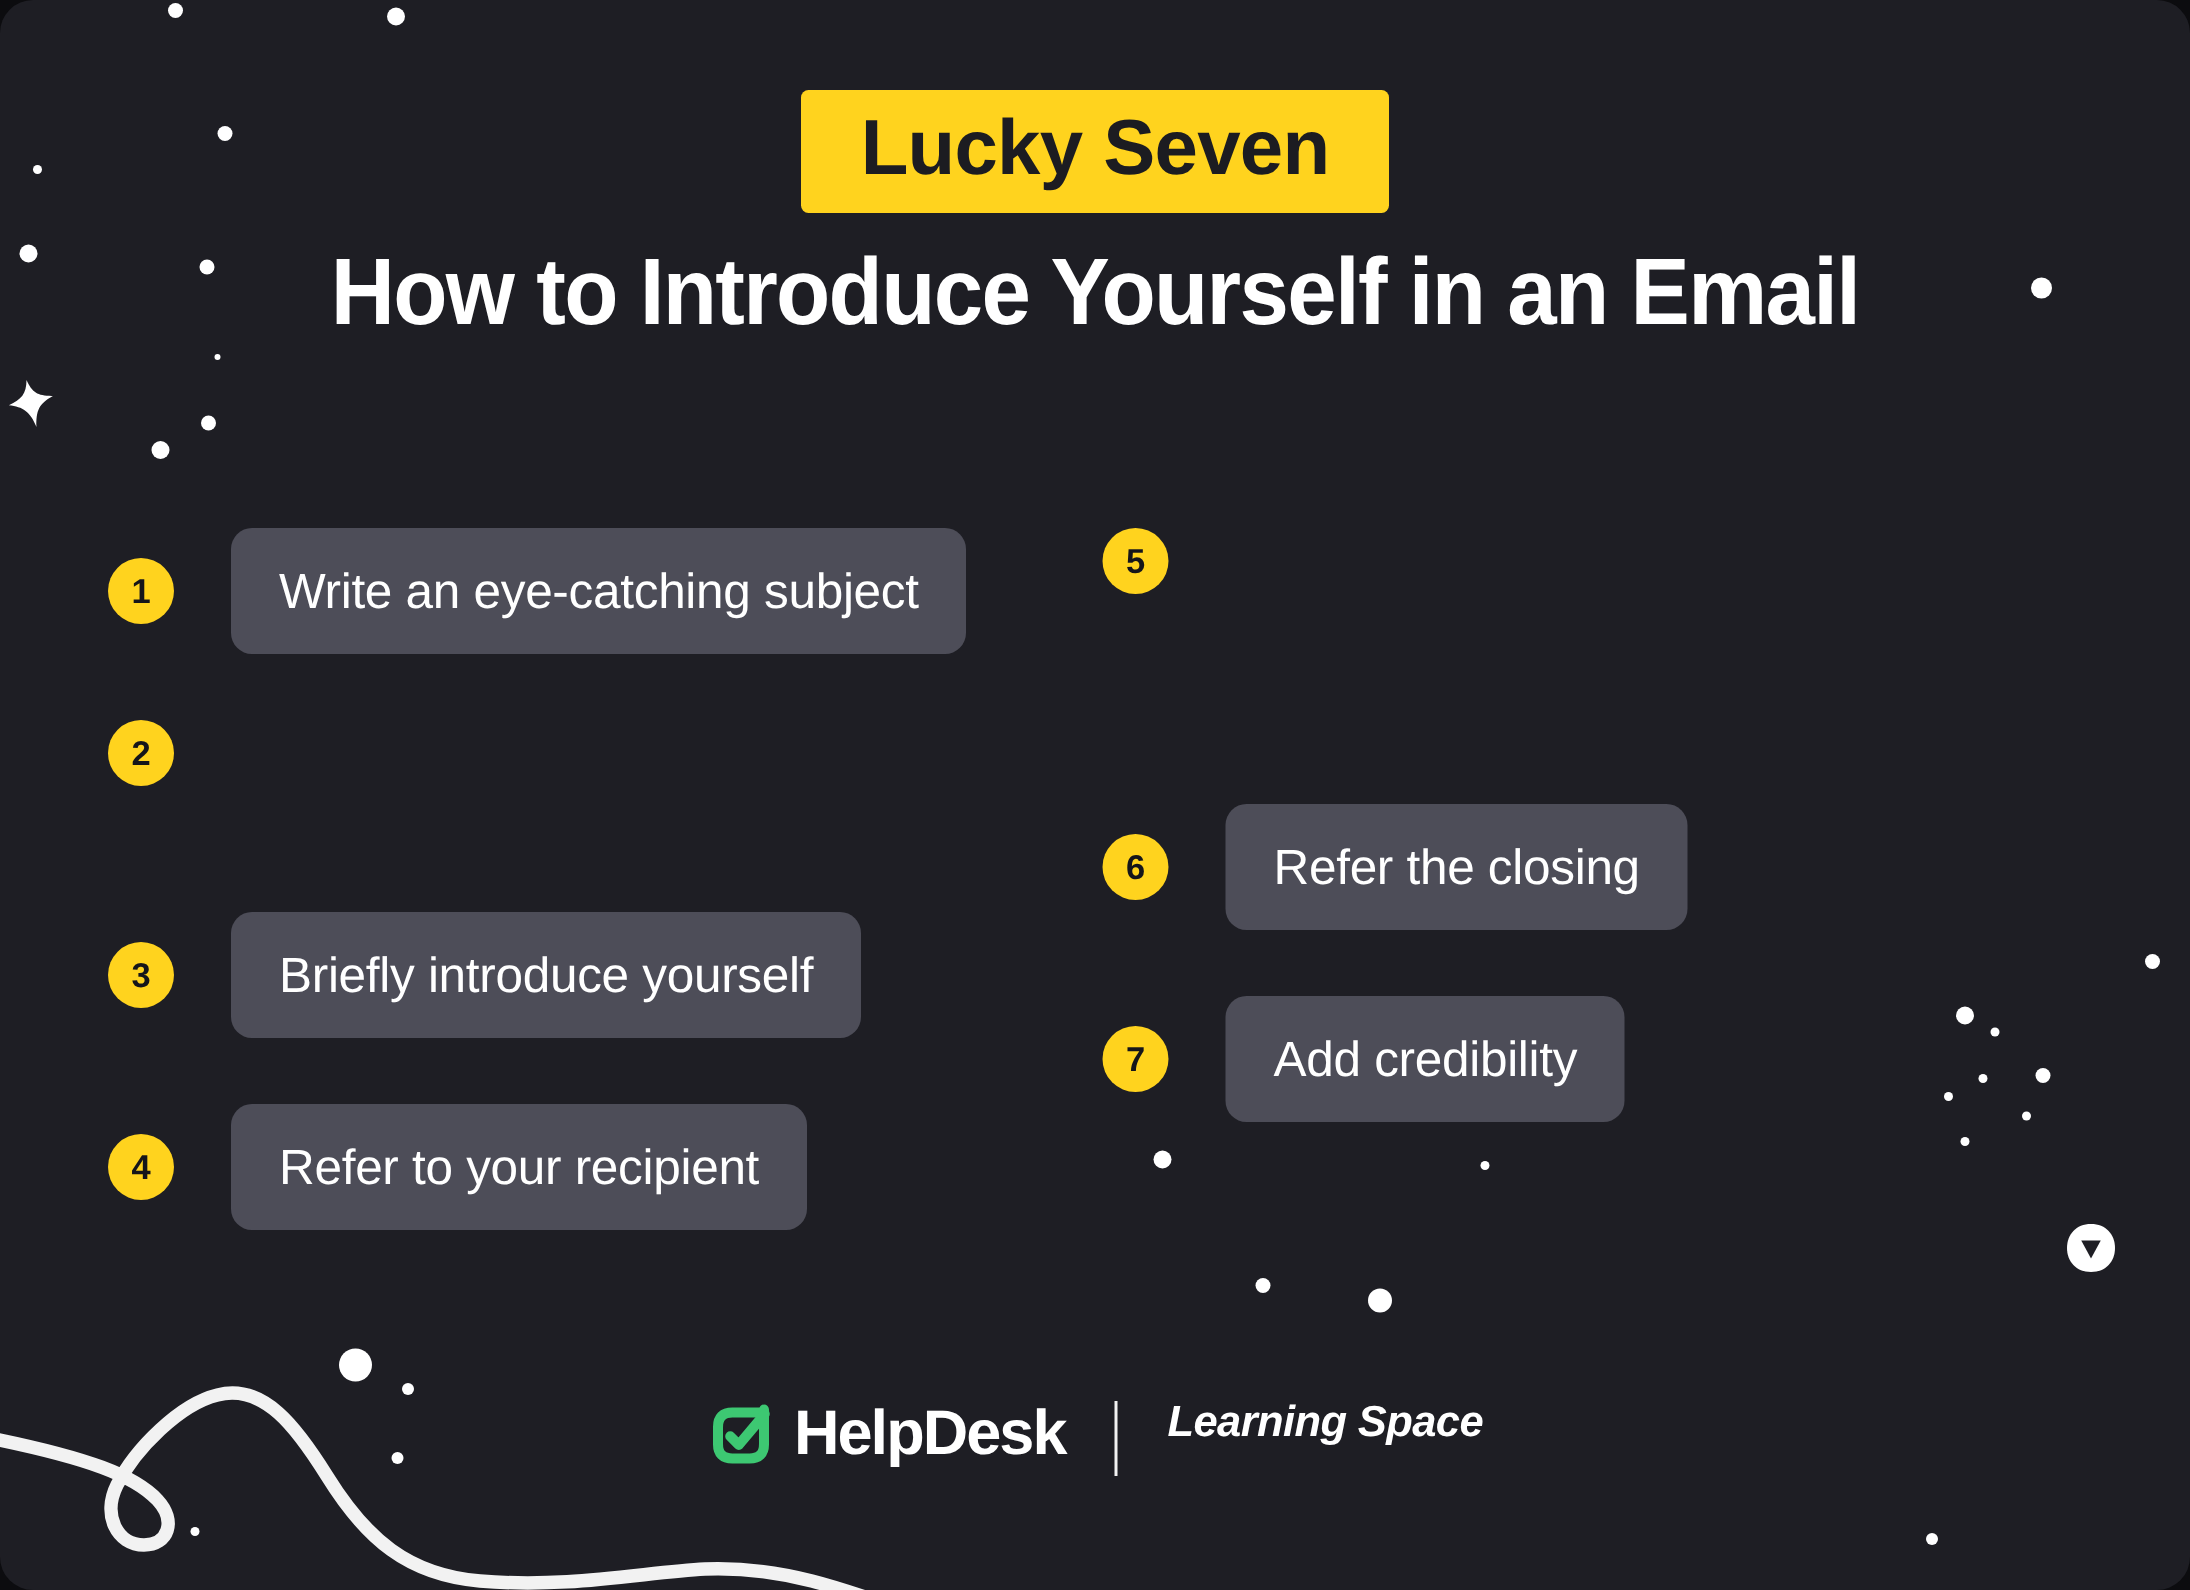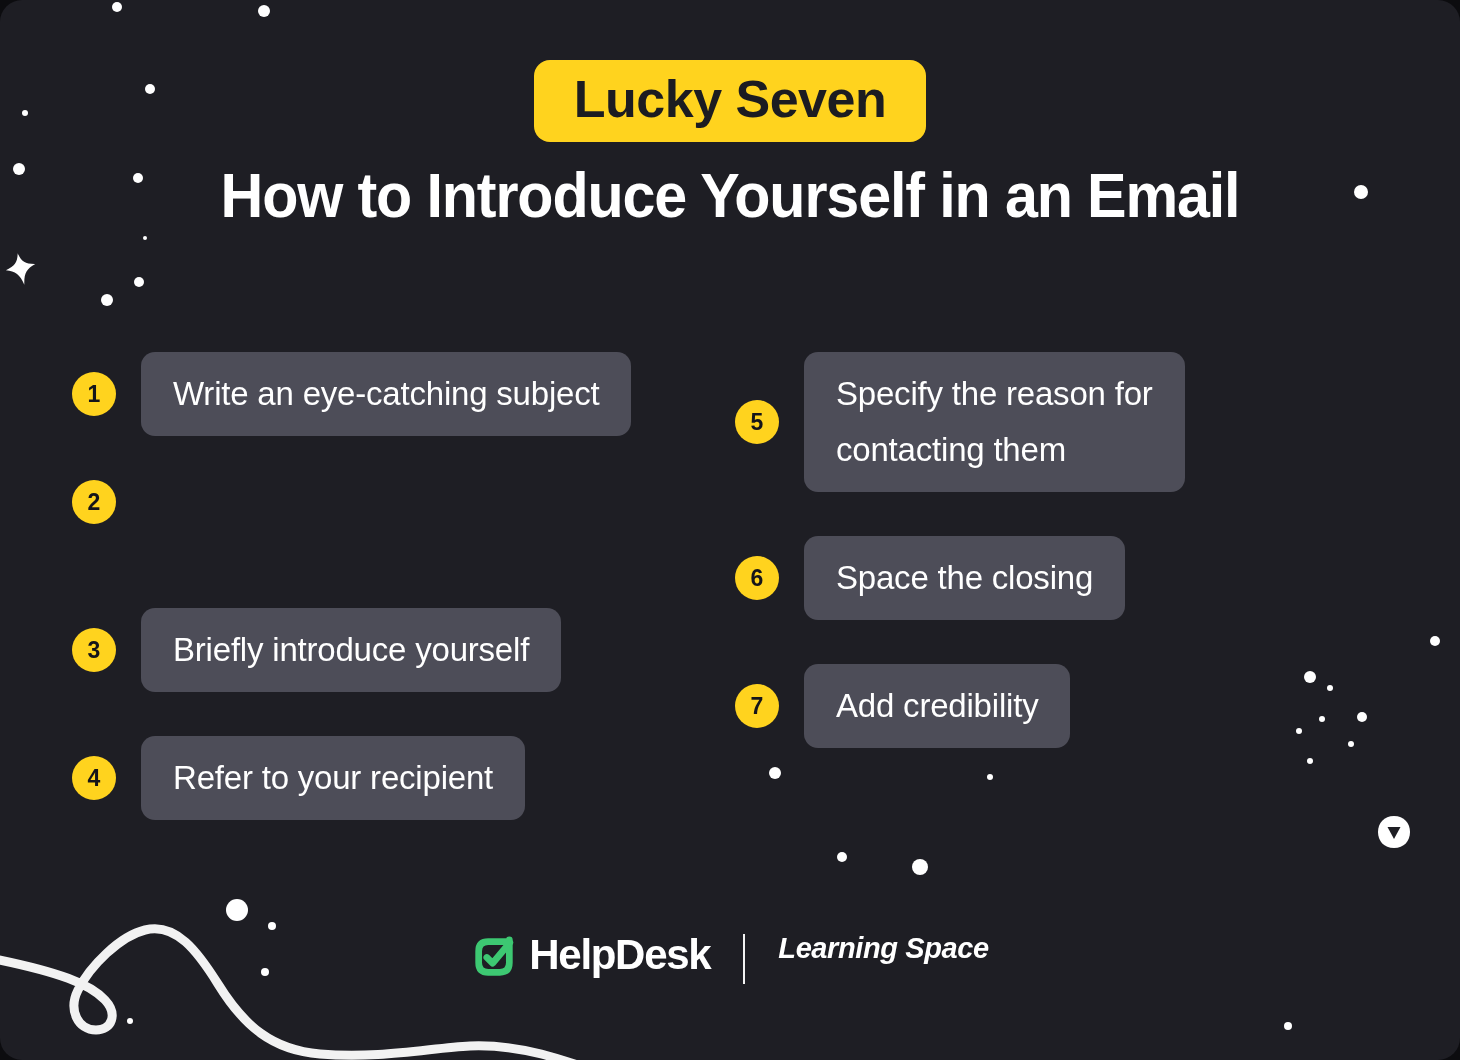--- a/index.html
+++ b/index.html
@@ -55,21 +55,21 @@
     text-align: center;
   }
   #badge {
     display: inline-block;
     background: #FFD31E;
     color: #1c1c21;
     font-size: 52px;
     font-weight: bold;
     letter-spacing: -0.5px;
     padding: 13px 40px 17px 40px;
-    border-radius: 16px;
+    border-radius: 5px;
     line-height: 1;
   }
   #title {
     margin-top: 20px;
     color: #ffffff;
     font-size: 63px;
     font-weight: bold;
     letter-spacing: -1.2px;
     line-height: 1.05;
     transform: scaleX(0.94);
@@ -102,21 +102,21 @@
     background: #FFD31E;
     color: #15151a;
     font-size: 23px;
     font-weight: bold;
     display: flex;
     align-items: center;
     justify-content: center;
     line-height: 1;
   }
   .pill {
-    margin-left: 25px;
+    margin-left: 38px;
     background: #4d4d58;
     color: #ffffff;
     font-size: 33px;
     font-weight: normal;
     letter-spacing: -0.2px;
     line-height: 1.7;
     padding: 14px 32px;
     border-radius: 14px;
     white-space: pre-line;
   }
@@ -230,26 +230,24 @@
           <div class="pill">Briefly introduce yourself</div>
         </div>
         <div class="step" style="top: 384px;">
           <div class="num">4</div>
           <div class="pill">Refer to your recipient</div>
         </div>
       </div>
     <div class="col" id="col-right">
         <div class="step" style="top: 0px;">
           <div class="num">5</div>
-          <div class="pill">Specify the reason for
-contacting them</div>
         </div>
         <div class="step" style="top: 184px;">
           <div class="num">6</div>
-          <div class="pill">Space the closing</div>
+          <div class="pill">Refer the closing</div>
         </div>
         <div class="step" style="top: 312px;">
           <div class="num">7</div>
           <div class="pill">Add credibility</div>
         </div>
       </div>
   </div>
 
   <div id="footer">
     <svg id="logo-mark" viewBox="0 0 48 48">

